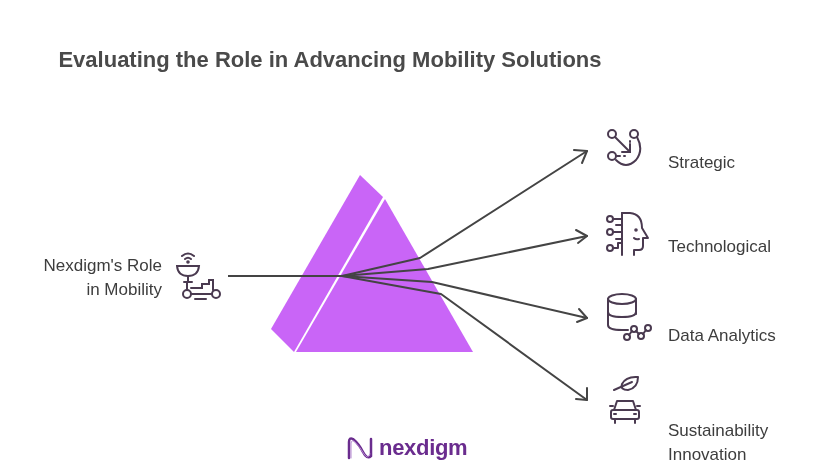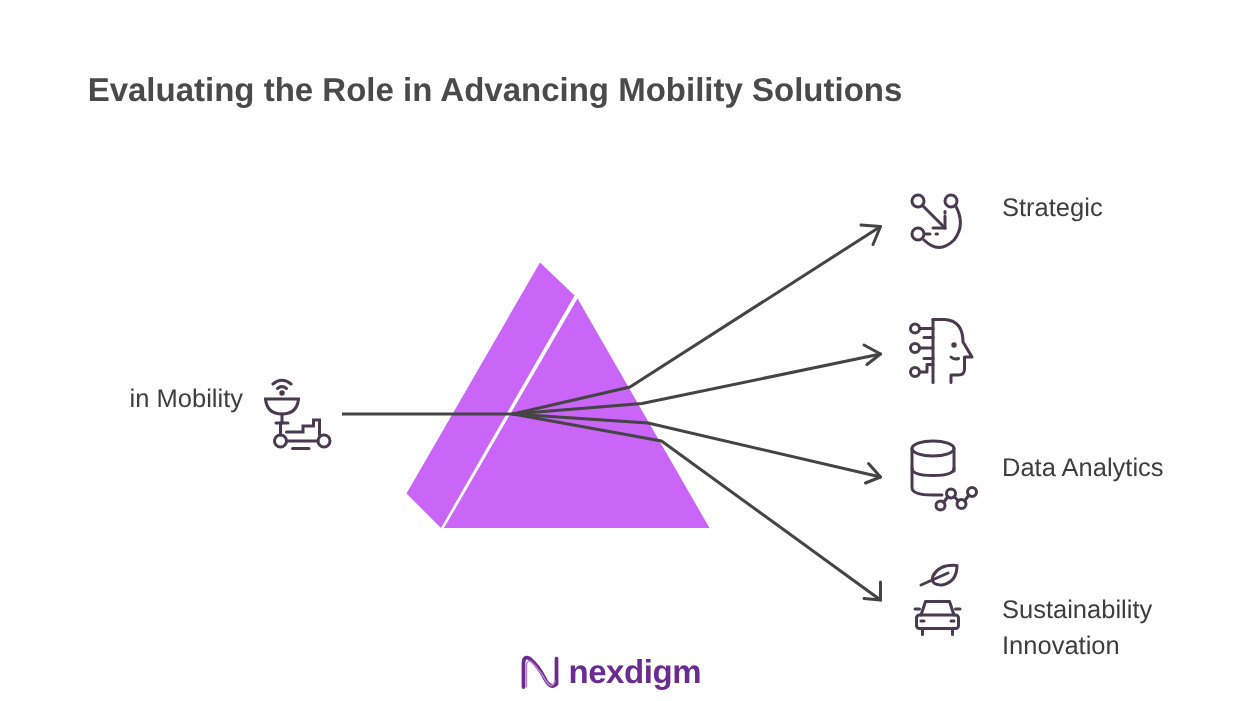--- a/index.html
+++ b/index.html
@@ -1,19 +1,19 @@
 <!DOCTYPE html>
 <html><head>
   <meta charset="utf-8">
   <style>
     html, body { margin: 0; padding: 0; background: #ffffff; }
     body { width: 824px; height: 467px; position: relative; overflow: hidden; font-family: "Liberation Sans", sans-serif; }
     .title { position: absolute; left: 0; top: 47px; width: 660px; text-align: center; font-size: 22px; font-weight: bold; color: #4a4a4a; }
     .source-label { position: absolute; left: 20px; top: 254px; width: 142px; text-align: right; font-size: 17px; line-height: 24px; color: #3d3d3d; }
-    .item-label { position: absolute; left: 668px; font-size: 17px; line-height: 24px; color: #3d3d3d; white-space: nowrap; }
+    .item-label { position: absolute; left: 668px; font-size: 17px; line-height: 24px; color: #3d3d3d; white-space: nowrap; margin-top: 24px; }
     svg.diagram { position: absolute; left: 0; top: 0; }
     .icon { position: absolute; }
     .logo { position: absolute; left: 345px; top: 434px; display: flex; align-items: center; }
     .logo-text { font-size: 22px; font-weight: bold; color: #6a2c8e; margin-left: 4px; letter-spacing: -0.3px; }
   </style>
 </head>
 <body>
 
 <div class="title">Evaluating the Role in Advancing Mobility Solutions</div>
 
@@ -31,20 +31,21 @@
     <polyline points="342,276 428,269 587,236"></polyline>
     <polyline points="576,230 587,236 578,243"></polyline>
     <polyline points="342,276 432,282 587,318"></polyline>
     <polyline points="579,309 587,318 577,322"></polyline>
     <polyline points="342,276 441,294 587,400"></polyline>
     <polyline points="587,388 587,400 576,399"></polyline>
   </g>
 </svg>
 
 <div class="source-label">
+  <div>Nexdigm's Role</div>
   <div>in Mobility</div>
 </div>
 
 <svg class="icon" style="left:176px;top:250px" width="48" height="52" viewBox="0 0 48 52" fill="none" stroke="#4a3a50" stroke-width="2" stroke-linecap="round">
   <path d="M6 6 Q12 1 18 6"></path>
   <path d="M9 9 Q12 6.5 15 9"></path>
   <circle cx="12" cy="12" r="0.8" fill="#4a3a50"></circle>
   <path d="M1 16 H23 Q22 26 12 26 Q2 26 1 16 Z"></path>
   <line x1="12" y1="26" x2="12" y2="32"></line>
   <line x1="8" y1="32" x2="16" y2="32"></line>
@@ -79,20 +80,21 @@
   <line x1="10" y1="15" x2="16" y2="15"></line>
   <circle cx="4" cy="22" r="3"></circle>
   <line x1="7" y1="22" x2="16" y2="22"></line>
   <line x1="10" y1="29" x2="16" y2="29"></line>
   <circle cx="4" cy="38" r="3"></circle>
   <polyline points="7,38 12,38 12,33 16,33"></polyline>
   <circle cx="30" cy="20" r="0.8" fill="#4a3a50"></circle>
   <path d="M28 28 Q30 30 33 29"></path>
 </svg>
 <div class="item-label" style="top:211px">
+  <div>Technological</div>
 </div>
 
 <svg class="icon" style="left:606px;top:292px" width="50" height="50" viewBox="0 0 50 50" fill="none" stroke="#4a3a50" stroke-width="2" stroke-linecap="round">
   <ellipse cx="16" cy="7" rx="14" ry="5"></ellipse>
   <path d="M2 7 V33 Q2 38 16 38 H22"></path>
   <path d="M30 7 V22"></path>
   <path d="M2 20 Q2 25 16 25 Q30 25 30 20"></path>
   <circle cx="21" cy="45" r="3"></circle>
   <circle cx="28" cy="37" r="3"></circle>
   <circle cx="35" cy="44" r="3"></circle>

